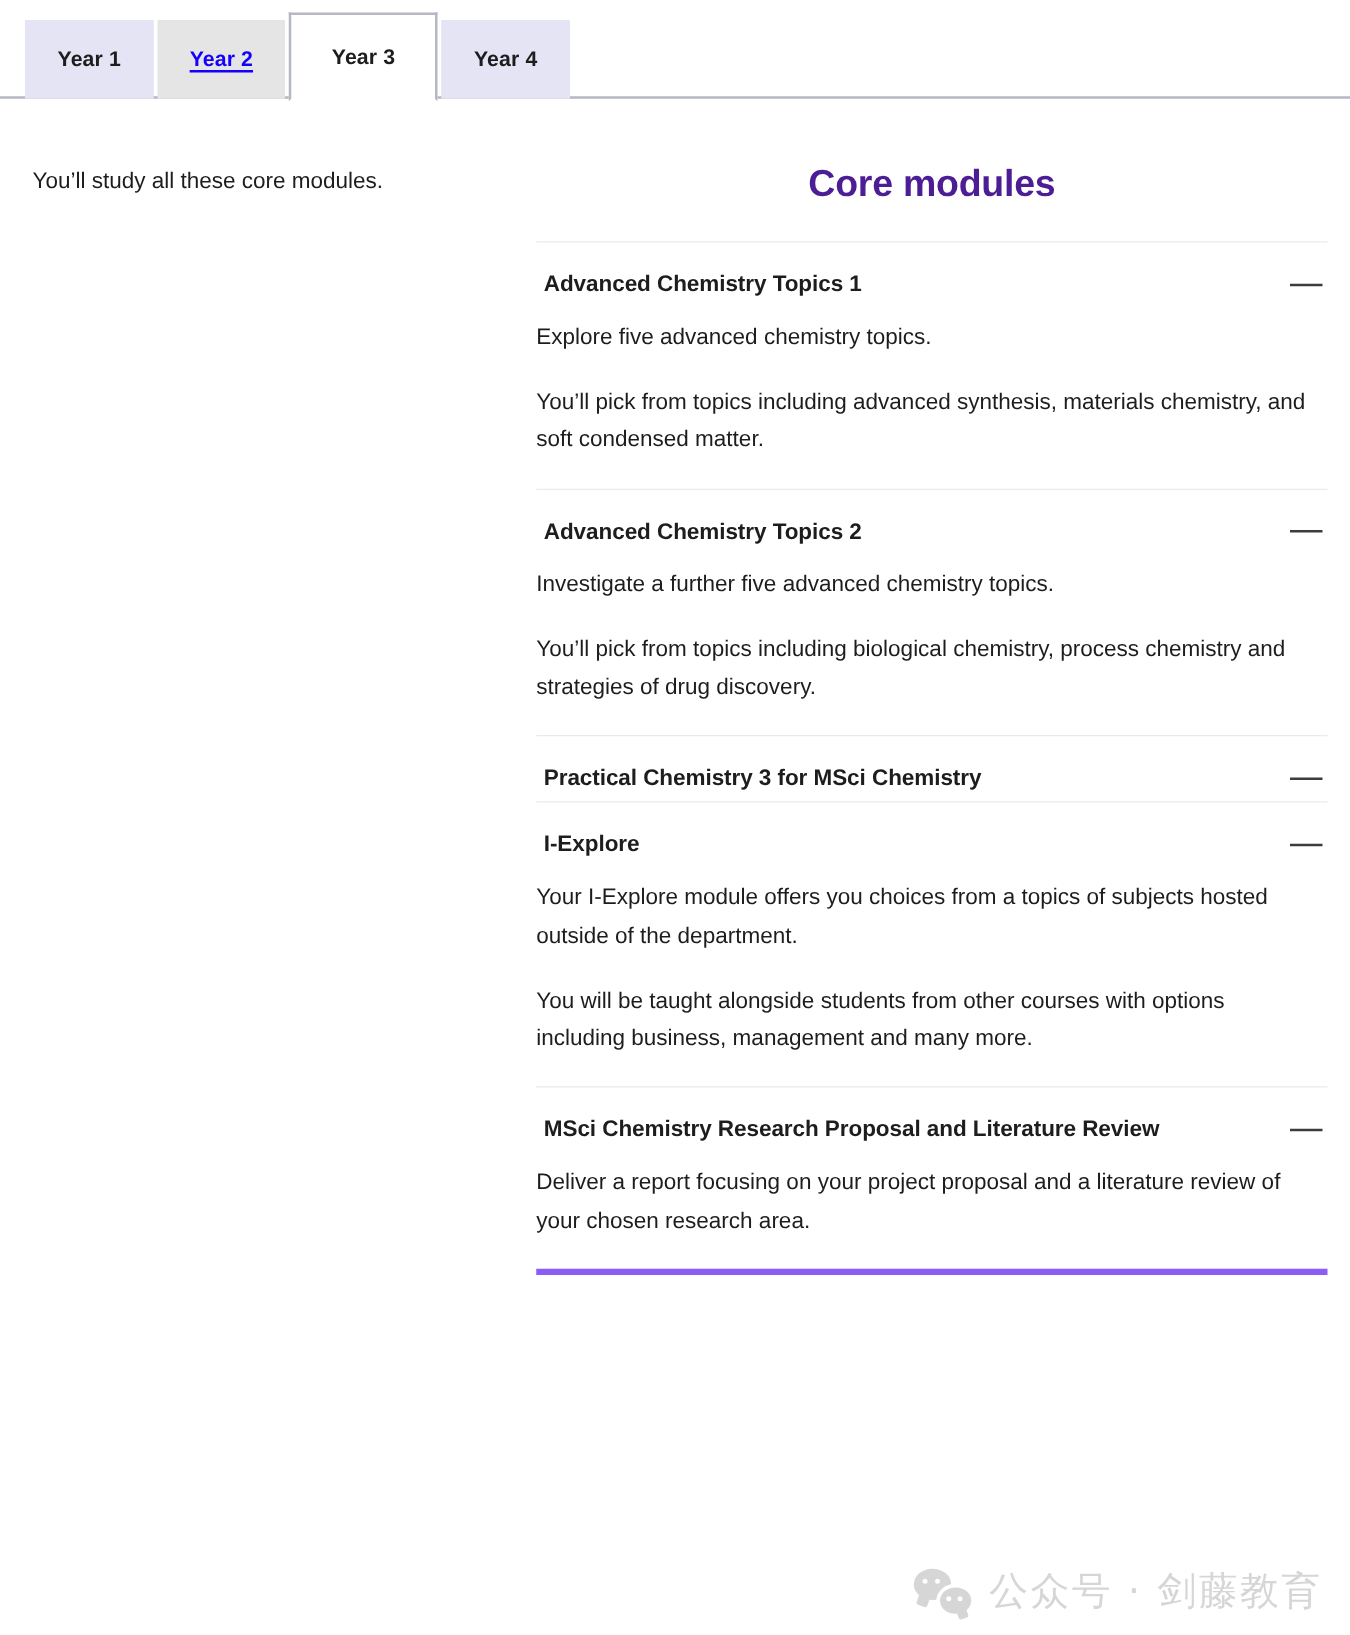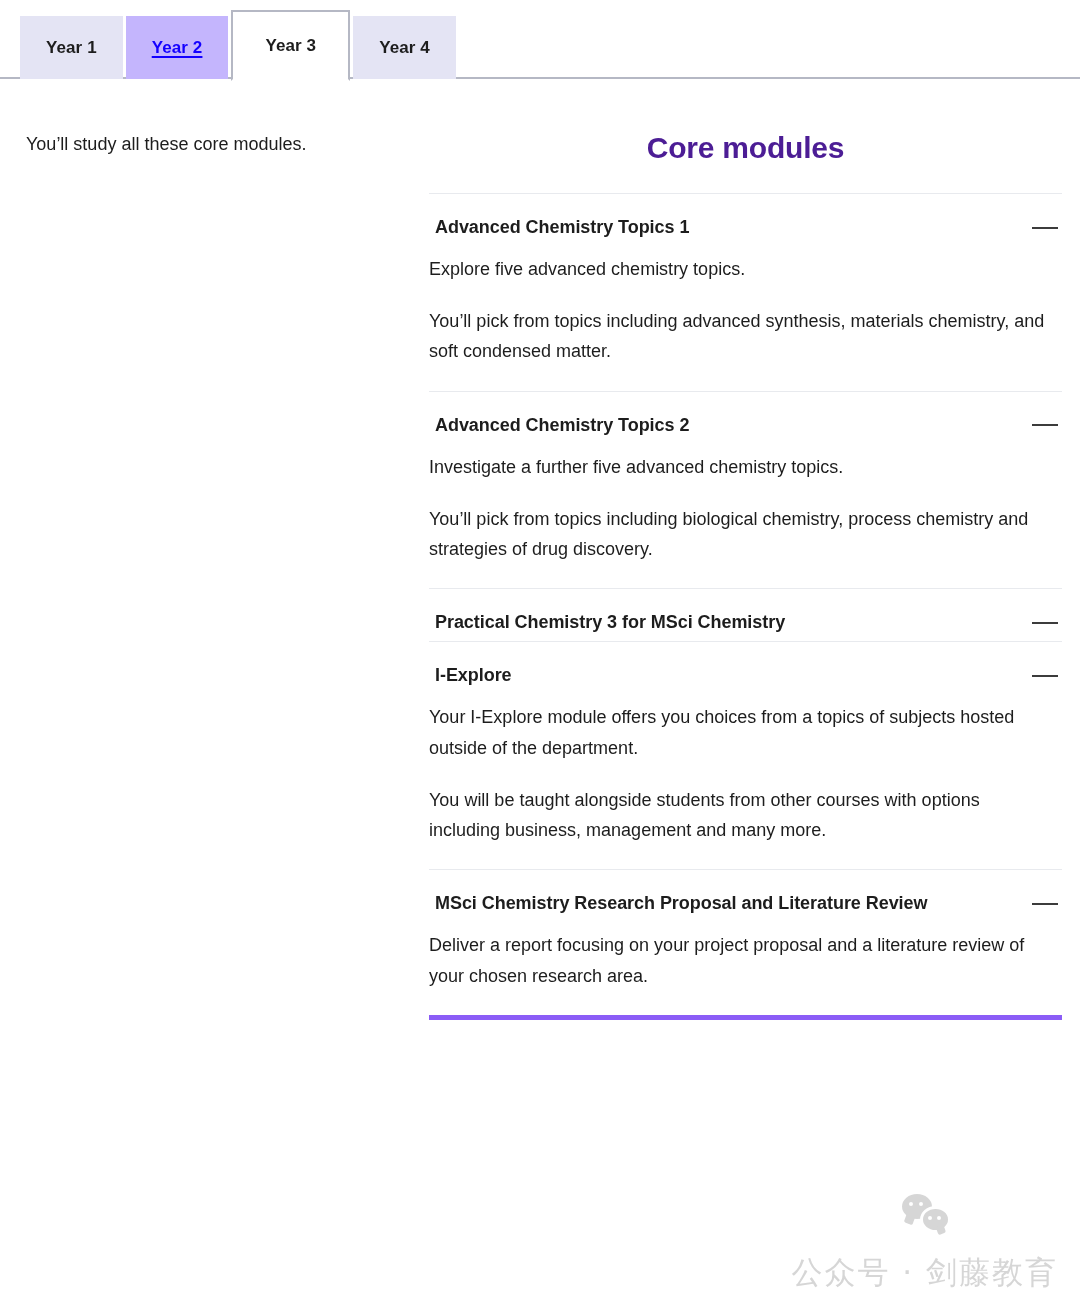--- a/index.html
+++ b/index.html
@@ -48,21 +48,21 @@
     font-size: 17px;
     font-weight: bold;
     letter-spacing: 0.1px;
     color: #1d1d1d;
     background: #e4e4f4;
     margin-right: 3px;
     position: relative;
     z-index: 1;
   }
   .tab.hovered {
-    background: #c4b5fd;
+    background: #e5e5e5;
   }
   .tab.hovered .tab-label {
     color: #1400ff;
     text-decoration: underline;
     text-decoration-thickness: 2px;
     text-underline-offset: 3px;
   }
   .tab.active {
     background: #ffffff;
     height: 71px;
@@ -160,21 +160,20 @@
   
   .watermark {
     position: absolute;
     right: 22px;
     bottom: 14px;
     display: flex;
     align-items: center;
     gap: 14px;
     opacity: 0.62;
     pointer-events: none;
-    flex-direction: column;
   }
   .wm-icon {
     width: 46px;
     height: 40px;
     position: relative;
     flex: 0 0 46px;
   }
   .wm-bubble-a, .wm-bubble-b {
     position: absolute;
     background: #bdbdbd;

